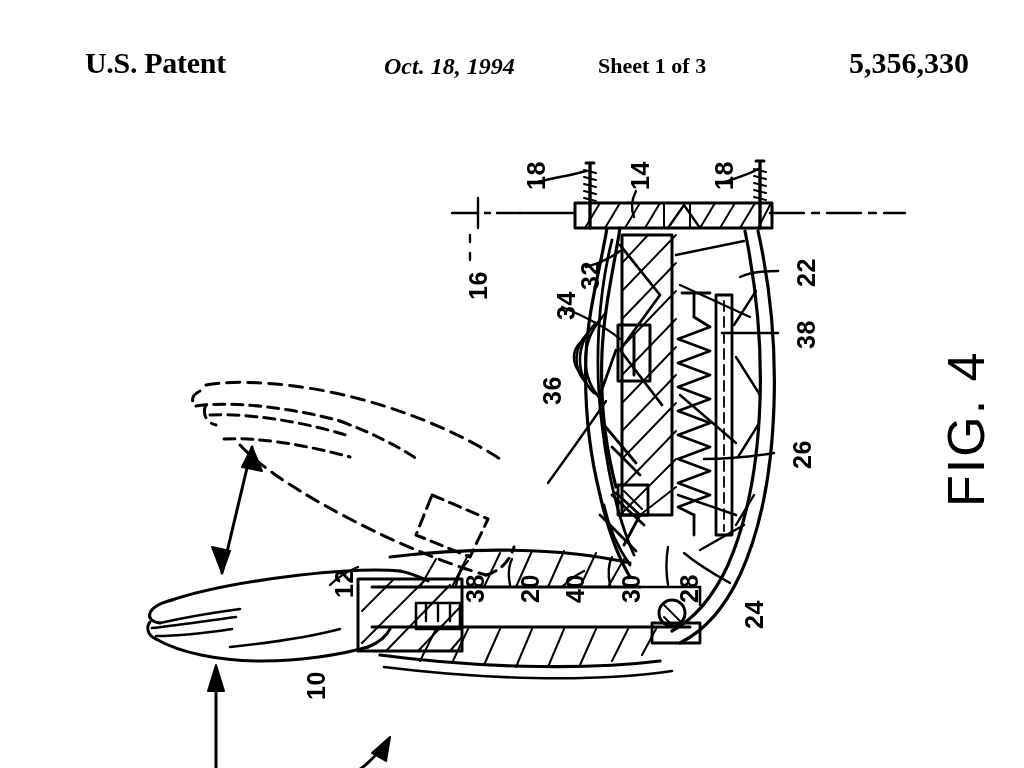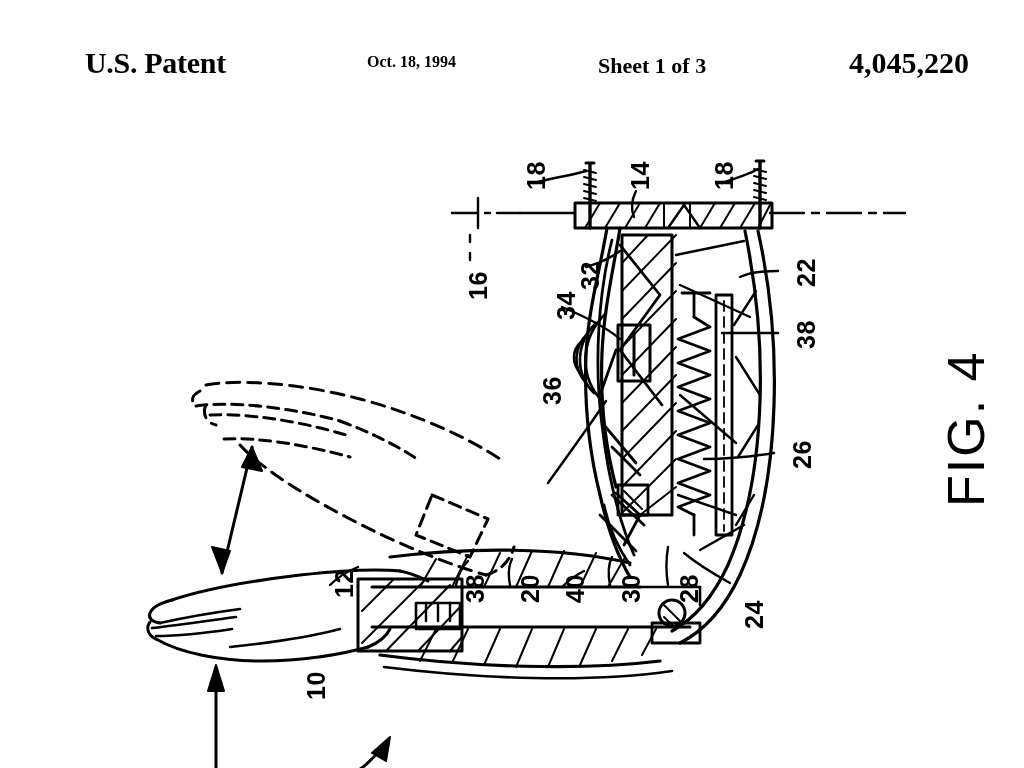--- a/index.html
+++ b/index.html
@@ -36,26 +36,27 @@
     left: 85px;
     top: 0;
     font-family: "Liberation Serif", serif;
     font-weight: bold;
     font-size: 30px;
     letter-spacing: -0.3px;
     white-space: nowrap;
   }
   .hdr-date {
     position: absolute;
-    left: 367px;
+    left: 384px;
     top: 7px;
     font-family: "Liberation Serif", serif;
     font-weight: bold;
-    font-size: 16px;
-    white-space: nowrap;
+    font-size: 24px;
+    white-space: nowrap;
+    font-style: italic;
   }
   .hdr-sheet {
     position: absolute;
     left: 598px;
     top: 7px;
     font-family: "Liberation Serif", serif;
     font-weight: bold;
     font-size: 22px;
     white-space: nowrap;
   }
@@ -110,21 +111,21 @@
 </style>
 </head>
 <body>
 
 <div id="page">
 
   <div class="hdr">
     <div class="hdr-title">U.S. Patent</div>
     <div class="hdr-date">Oct. 18, 1994</div>
     <div class="hdr-sheet">Sheet 1 of 3</div>
-    <div class="hdr-num">4,045,220</div>
+    <div class="hdr-num">5,356,330</div>
   </div>
 
   <div id="figwrap">
 
     <svg id="figsvg" width="1024" height="673" viewBox="0 0 1024 673">
       <g fill="none" stroke="#000" stroke-width="2.6" stroke-linecap="round" stroke-linejoin="round">
 
         <g stroke-width="2.4">
           <path d="M452 118 L520 118" stroke-dasharray="26,7,5,7"></path>
           <path d="M520 118 L575 118"></path>

